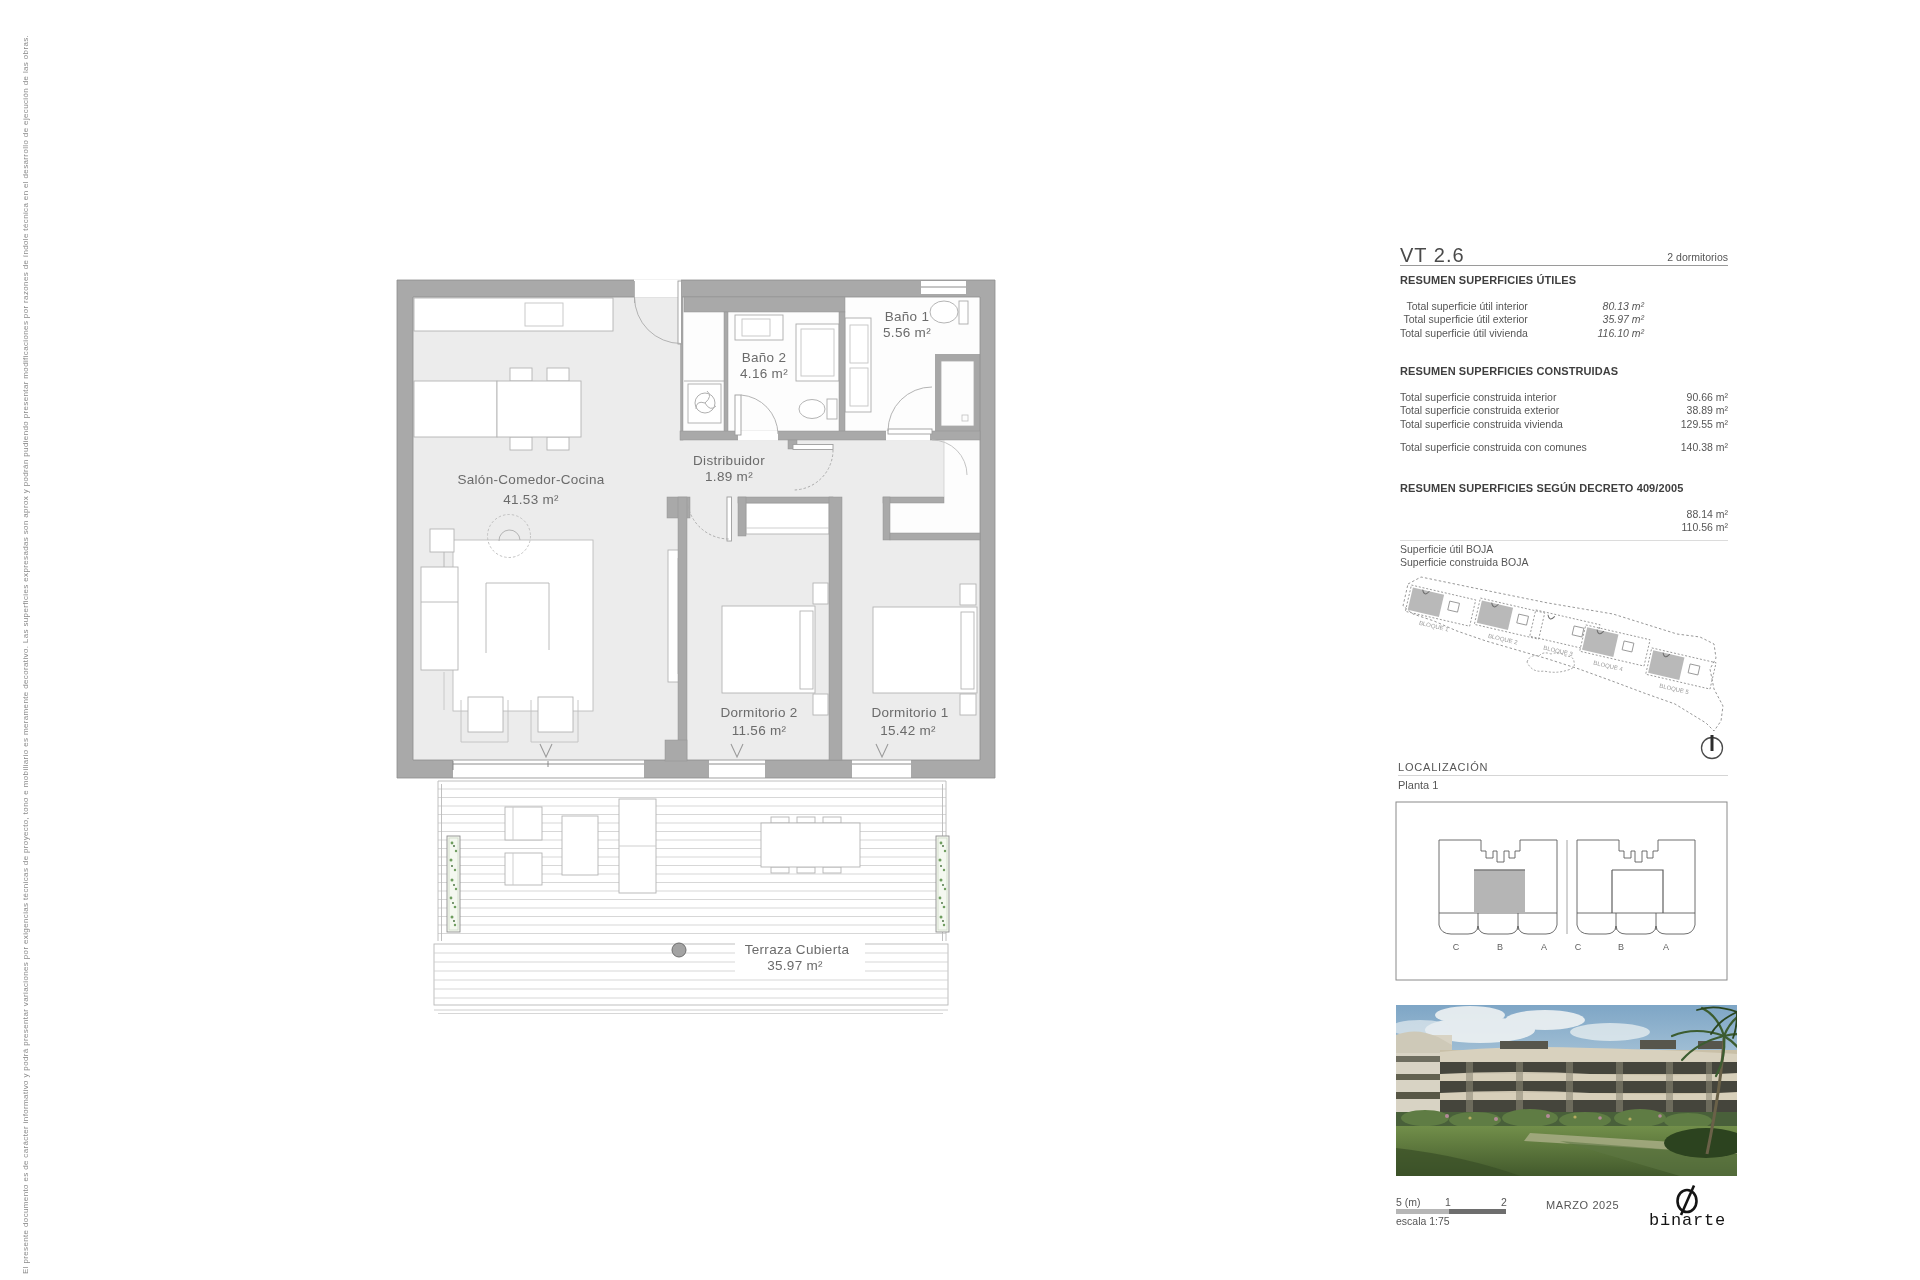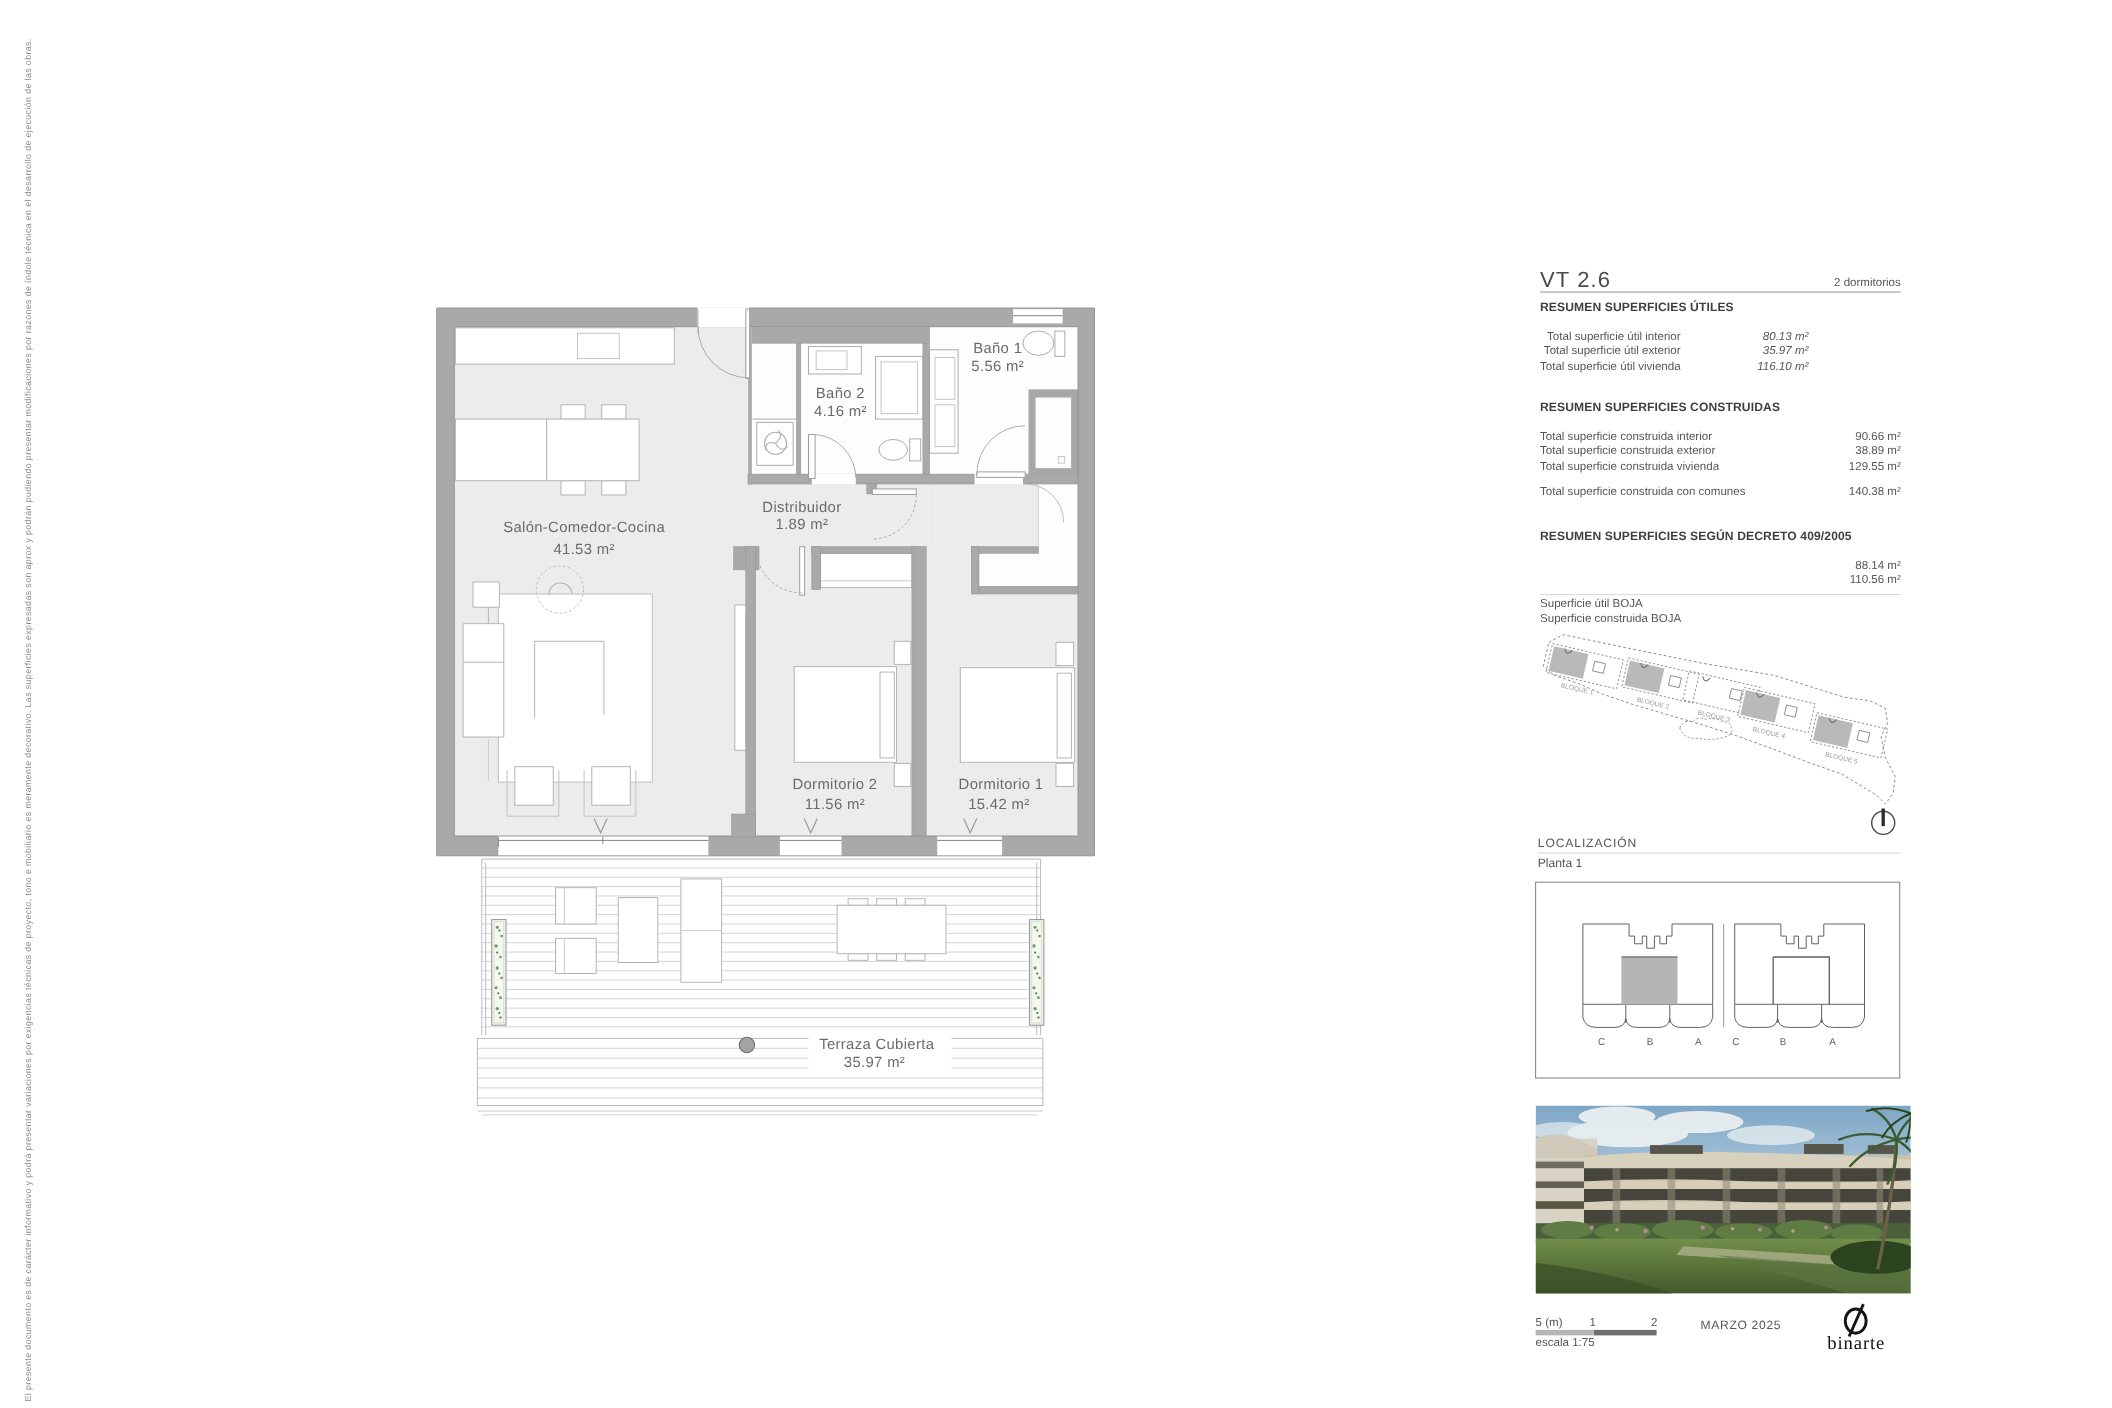--- a/index.html
+++ b/index.html
@@ -40,21 +40,21 @@
 <div class="abs" style="left:1398px;top:775px;width:330px;height:1px;background:#d5d5d5;"></div>
 <div class="abs" style="left:1398px;top:779px;font-size:11px;color:#565656;">Planta 1</div>
 
 <div class="abs" style="left:1396px;top:1196px;font-size:10.5px;color:#565656;">5 (m)</div>
 <div class="abs" style="left:1445px;top:1196px;font-size:10.5px;color:#565656;">1</div>
 <div class="abs" style="left:1501px;top:1196px;font-size:10.5px;color:#565656;">2</div>
 <div class="abs" style="left:1396px;top:1209px;width:53px;height:4.5px;background:#b6b6b6;"></div>
 <div class="abs" style="left:1449px;top:1209px;width:57px;height:4.5px;background:#6e6e6e;"></div>
 <div class="abs" style="left:1396px;top:1215px;font-size:10.5px;color:#565656;">escala 1:75</div>
 <div class="abs" style="left:1546px;top:1199px;font-size:11px;color:#565656;letter-spacing:0.6px;">MARZO 2025</div>
-<div class="abs" style="left:1640px;top:1211px;width:95px;text-align:center;font-family:Liberation Serif, serif;font-size:17px;color:#141414;letter-spacing:0.8px;">binarte</div>
+<div class="abs" style="left:1640px;top:1211px;width:95px;text-align:center;font-family:Liberation Mono, monospace;font-size:17px;color:#141414;letter-spacing:0.8px;">binarte</div>
 
 <svg class="abs" style="left:0;top:0" width="1920" height="1280" viewBox="0 0 1920 1280">
 <g id="plan">
 
   <rect x="413" y="297" width="267" height="463" fill="#ececec"></rect>
   <rect x="678" y="435" width="166" height="62" fill="#ececec"></rect>
   <rect x="844" y="440" width="136" height="57" fill="#ececec"></rect>
   <rect x="687" y="497" width="142" height="263" fill="#ececec"></rect>
   <rect x="842" y="497" width="138" height="263" fill="#ececec"></rect>
 

